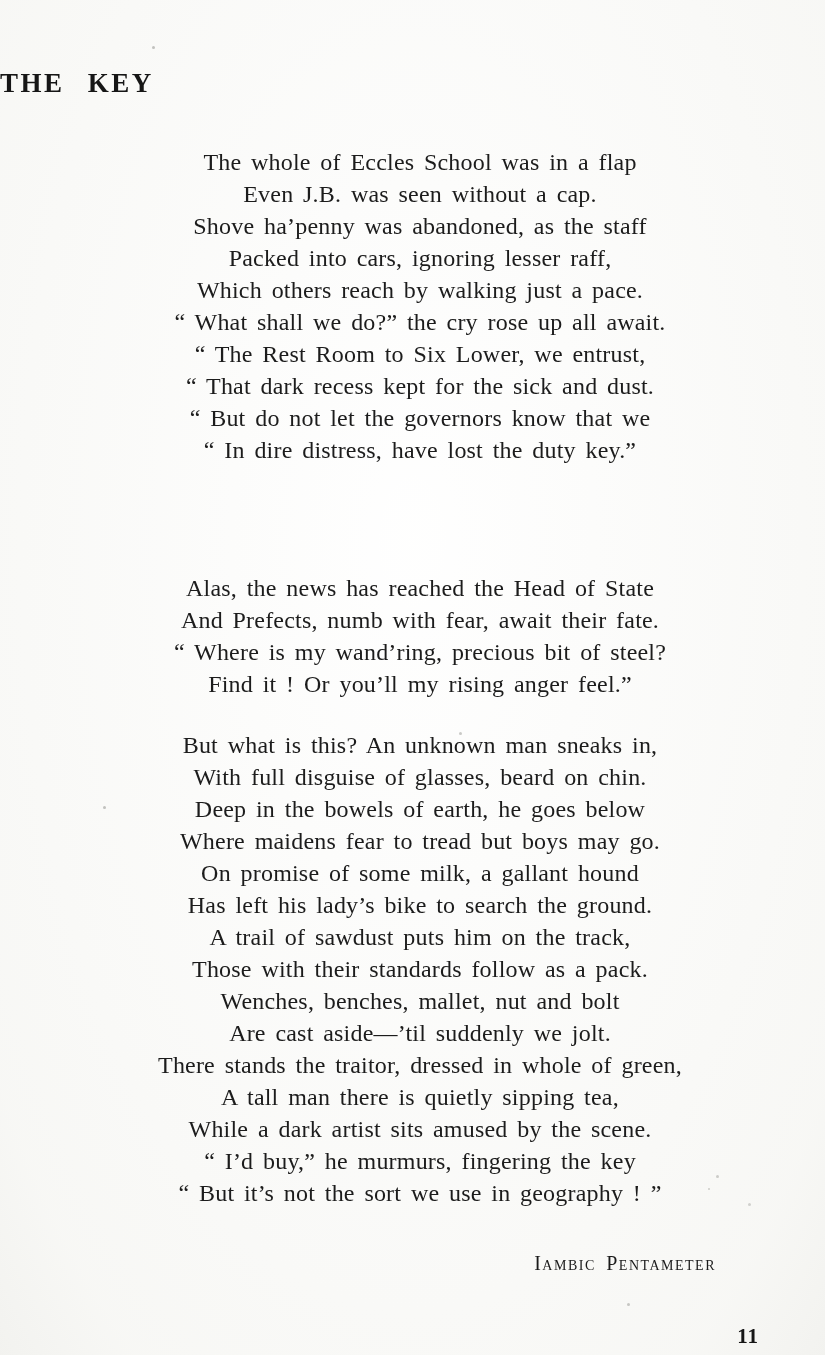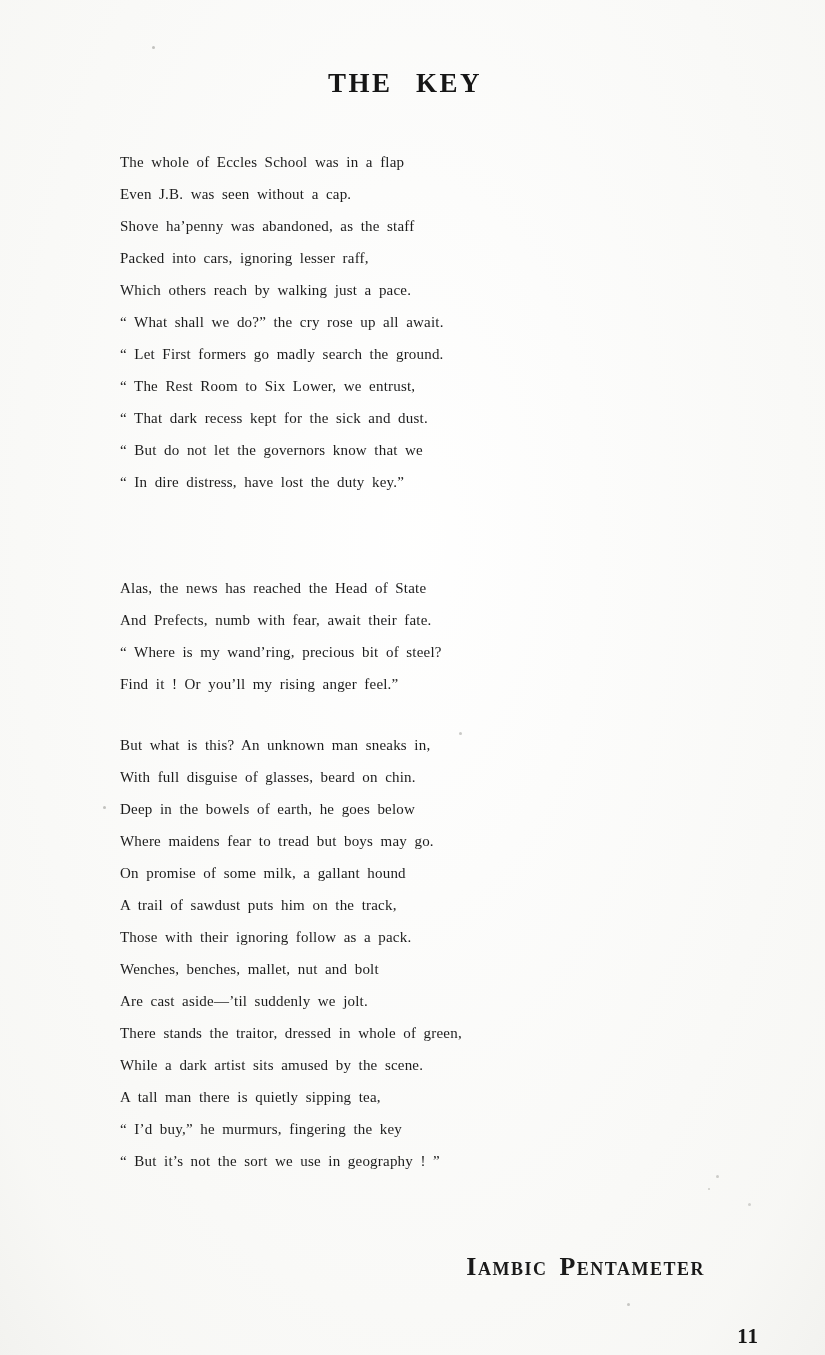--- a/index.html
+++ b/index.html
@@ -19,49 +19,50 @@
     position: absolute;
     inset: 0;
     background:
       radial-gradient(ellipse at 50% 40%, rgba(255,255,255,0.9) 0%, rgba(244,244,241,0.5) 85%, rgba(235,235,231,0.55) 100%);
   }
   .page-title {
     position: absolute;
     top: 50px;
     left: 0;
     width: 810px;
-    text-align: center;
+    text-align: left;
     font-size: 27px;
     font-weight: 700;
     letter-spacing: 2.5px;
     word-spacing: 14px;
     color: #161616;
   }
   .stanza {
     position: absolute;
     left: 120px;
     width: 600px;
   }
   .stanza .line {
-    font-size: 15px;
+    font-size: 24px;
     line-height: 32px;
     word-spacing: 3.5px;
     letter-spacing: 0.2px;
     white-space: nowrap;
+    text-align: center;
   }
   #stanza-0 { top: 146px; }
   #stanza-1 { top: 564px; margin-top: 8px; }
   #stanza-2 { top: 729px; }
   .attribution {
     position: absolute;
     top: 1252px;
-    right: 120px;
+    right: 109px;
     font-variant: small-caps;
-    font-weight: 700;
-    font-size: 26px;
+    font-weight: 400;
+    font-size: 20px;
     letter-spacing: 1.5px;
     word-spacing: 4px;
     color: #1a1a1a;
   }
   .page-number {
     position: absolute;
     top: 1292px;
     right: 66px;
     font-weight: 700;
     font-size: 21px;
@@ -82,45 +83,45 @@
 
   <h1 class="page-title">THE KEY</h1>
 
   <div class="stanza" id="stanza-0">
       <div class="line">The whole of Eccles School was in a flap</div>
       <div class="line">Even J.B. was seen without a cap.</div>
       <div class="line">Shove ha’penny was abandoned, as the staff</div>
       <div class="line">Packed into cars, ignoring lesser raff,</div>
       <div class="line">Which others reach by walking just a pace.</div>
       <div class="line">“ What shall we do?” the cry rose up all await.</div>
-      <div class="line">“ Let First formers go madly search the ground.</div>
       <div class="line">“ The Rest Room to Six Lower, we entrust,</div>
       <div class="line">“ That dark recess kept for the sick and dust.</div>
       <div class="line">“ But do not let the governors know that we</div>
       <div class="line">“ In dire distress, have lost the duty key.”</div>
     </div>
   <div class="stanza" id="stanza-1">
       <div class="line">Alas, the news has reached the Head of State</div>
       <div class="line">And Prefects, numb with fear, await their fate.</div>
       <div class="line">“ Where is my wand’ring, precious bit of steel?</div>
       <div class="line">Find it ! Or you’ll my rising anger feel.”</div>
     </div>
   <div class="stanza" id="stanza-2">
       <div class="line">But what is this? An unknown man sneaks in,</div>
       <div class="line">With full disguise of glasses, beard on chin.</div>
       <div class="line">Deep in the bowels of earth, he goes below</div>
       <div class="line">Where maidens fear to tread but boys may go.</div>
       <div class="line">On promise of some milk, a gallant hound</div>
+      <div class="line">Has left his lady’s bike to search the ground.</div>
       <div class="line">A trail of sawdust puts him on the track,</div>
-      <div class="line">Those with their ignoring follow as a pack.</div>
+      <div class="line">Those with their standards follow as a pack.</div>
       <div class="line">Wenches, benches, mallet, nut and bolt</div>
       <div class="line">Are cast aside—’til suddenly we jolt.</div>
       <div class="line">There stands the traitor, dressed in whole of green,</div>
+      <div class="line">A tall man there is quietly sipping tea,</div>
       <div class="line">While a dark artist sits amused by the scene.</div>
-      <div class="line">A tall man there is quietly sipping tea,</div>
       <div class="line">“ I’d buy,” he murmurs, fingering the key</div>
       <div class="line">“ But it’s not the sort we use in geography ! ”</div>
     </div>
 
   <div class="attribution">Iambic Pentameter</div>
 
   <div class="page-number">11</div>
 
   <div class="speck" style="left:152px;top:46px;width:3px;height:3px;opacity:.5"></div>
   <div class="speck" style="left:459px;top:732px;width:3px;height:3px;opacity:.45"></div>

